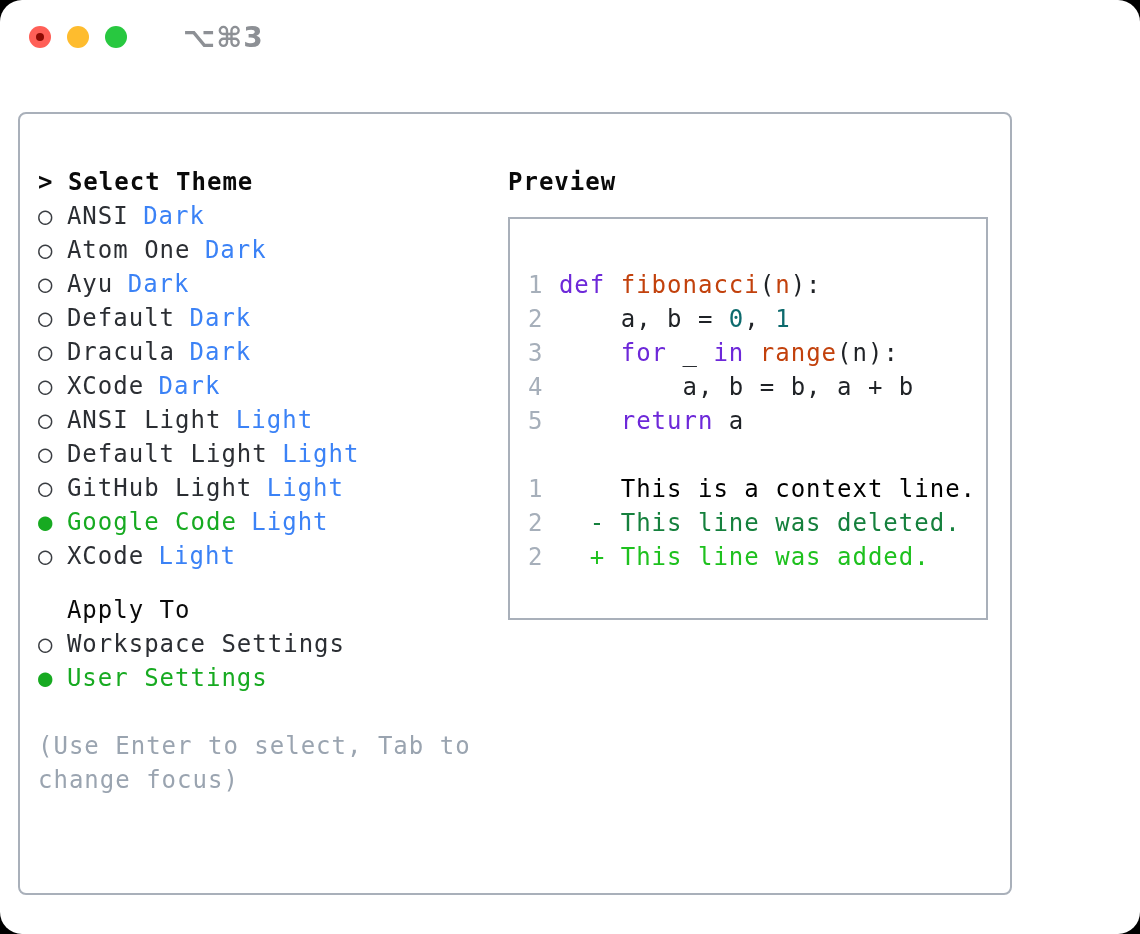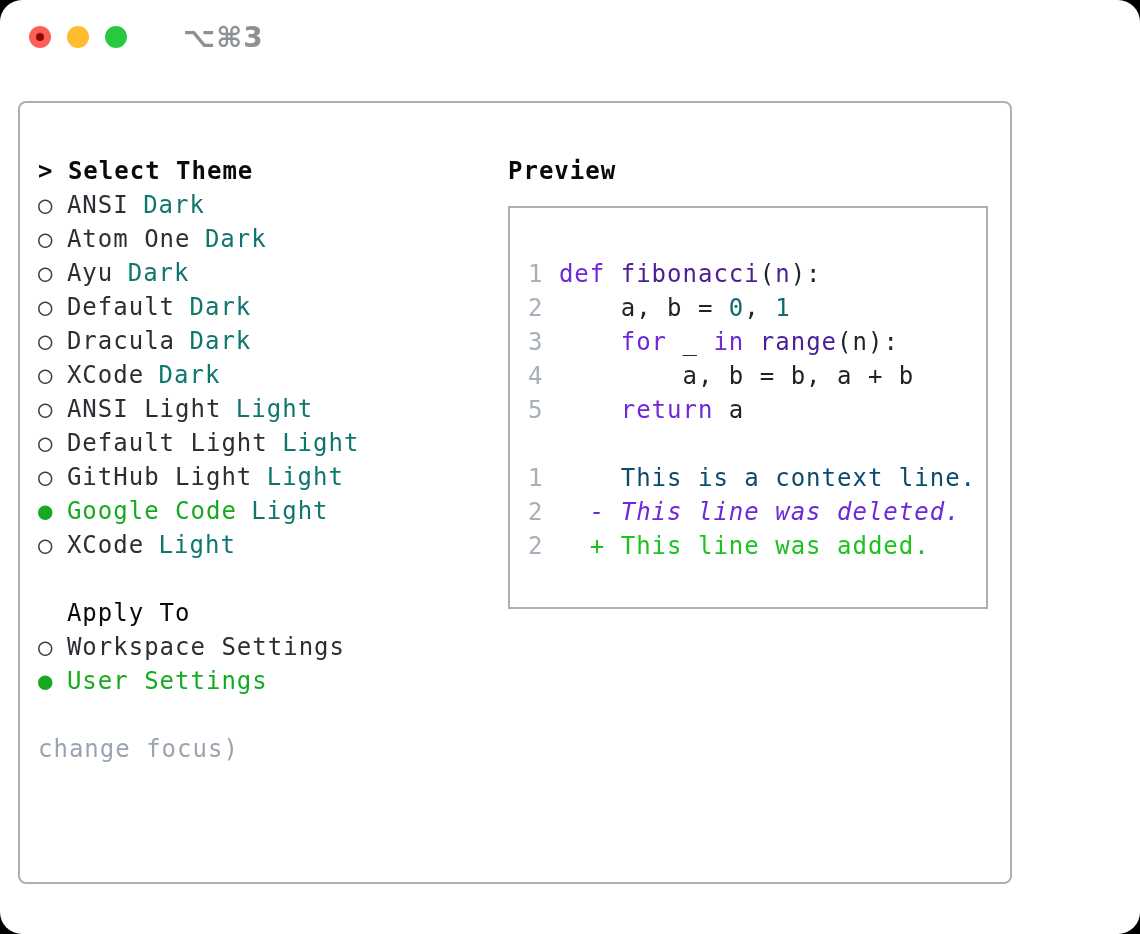--- a/index.html
+++ b/index.html
@@ -14,50 +14,50 @@
   .tl.red{background:#ff5f57;}
   .tl.yellow{background:#febc2e;}
   .tl.green{background:#28c840;}
   .tl.red .dot{position:absolute;left:7px;top:7px;width:8px;height:8px;border-radius:50%;background:#8e0b04;}
   .wtitle{
     margin-left:40px;color:#8d9095;font-family:"DejaVu Sans",sans-serif;
     font-size:28px;font-weight:bold;letter-spacing:1px;
   }
   
   .panel{
-    position:absolute;left:18px;top:101px;width:994px;height:783px;
+    position:absolute;left:18px;top:112px;width:994px;height:783px;
     box-sizing:border-box;border:2px solid #a9b0ba;border-radius:8px;
     display:flex;padding:51px 0 0 18px;
   }
   .left-col{width:470px;}
   .right-col{flex:1;}
   .row{height:34px;line-height:34px;font-size:24px;letter-spacing:1px;white-space:pre;color:#2b2e33;}
   .header{font-weight:bold;color:#0a0a0a;}
   .prompt{margin-right:1ch;color:#0a0a0a;}
   .marker{display:inline-block;width:2ch;color:#3a3d42;}
-  .variant{margin-left:1ch;color:#0f766e;}
+  .variant{margin-left:1ch;color:#3b82f6;}
   .row.sel .marker, .row.sel .opt-name{color:#17aa21;}
   .apply-header{padding-left:2ch;font-weight:normal;color:#0a0a0a;}
-  #apply-block{margin-top:34px;}
+  #apply-block{margin-top:20px;}
   #help-block{margin-top:34px;}
   .help-line{height:34px;line-height:34px;font-size:24px;letter-spacing:1px;color:#9aa4b0;white-space:pre;}
   
   .preview-box{
     margin-top:18px;width:480px;height:403px;box-sizing:border-box;
     border:2px solid #a9b0ba;padding:49px 0 0 18px;background:#fff;
   }
   .cl{height:34px;line-height:34px;font-size:24px;letter-spacing:1px;white-space:pre;}
   .ln{color:#a6afba;}
   .blank-line{height:34px;}
   .c-pl{color:#1f2226;}
   .c-kw{color:#6d28d9;}
-  .c-fn{color:#4c1d95;}
+  .c-fn{color:#c2410c;}
   .c-nm{color:#0d6a6d;}
-  .c-ctx{color:#0c4a6e;}
-  .c-del{color:#6d28d9;font-style:italic;}
+  .c-ctx{color:#000000;}
+  .c-del{color:#15803d;}
   .c-add{color:#1ec11e;}
 </style>
 </head>
 <body>
 
 <div class="window">
 
   <div class="titlebar">
     <span class="tl red">
         <span class="dot"></span>
@@ -87,20 +87,21 @@
 
       <div id="apply-block">
         <div class="row apply-header">Apply To</div>
         <div id="apply-list">
             <div class="row"><span class="marker">○</span><span class="opt-name">Workspace Settings</span></div>
             <div class="row sel"><span class="marker">●</span><span class="opt-name">User Settings</span></div>
           </div>
       </div>
 
       <div id="help-block">
+          <div class="help-line">(Use Enter to select, Tab to</div>
           <div class="help-line">change focus)</div>
         </div>
     </div>
 
     <div class="right-col">
       <div class="row header">Preview</div>
       <div class="preview-box">
         <div id="code-block">
             <div class="cl"><span class="ln">1</span><span class="c-pl"> </span><span class="c-kw">def</span><span class="c-pl"> </span><span class="c-fn">fibonacci</span><span class="c-pl">(</span><span class="c-fn">n</span><span class="c-pl">):</span></div>
             <div class="cl"><span class="ln">2</span><span class="c-pl">     a, b = </span><span class="c-nm">0</span><span class="c-pl">, </span><span class="c-nm">1</span></div>

